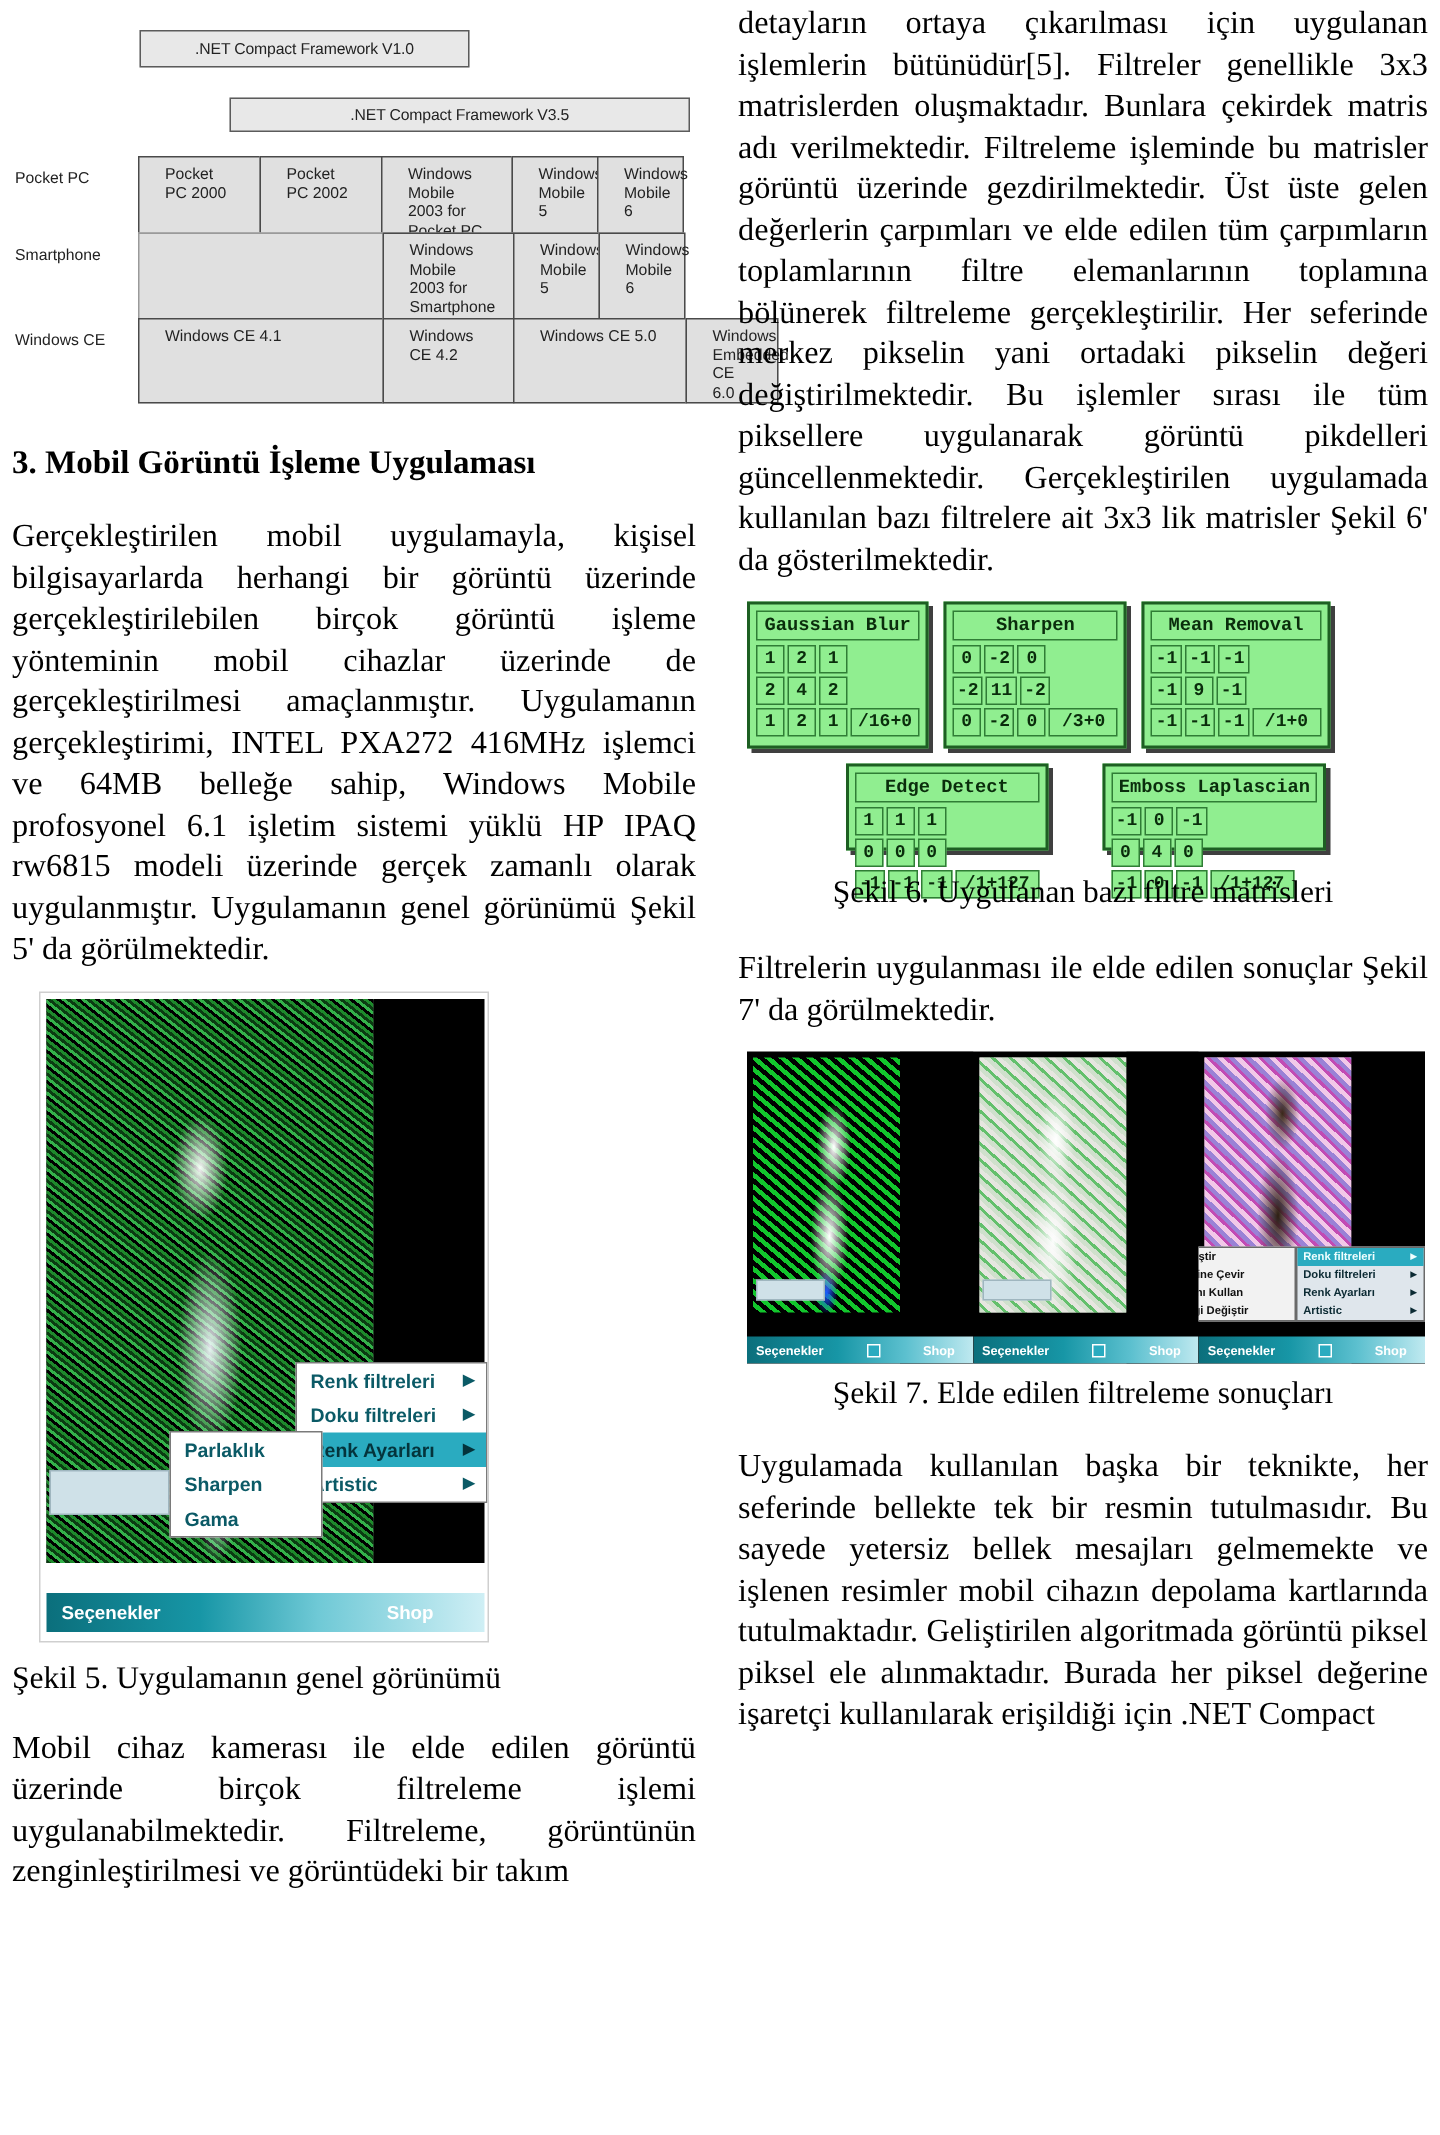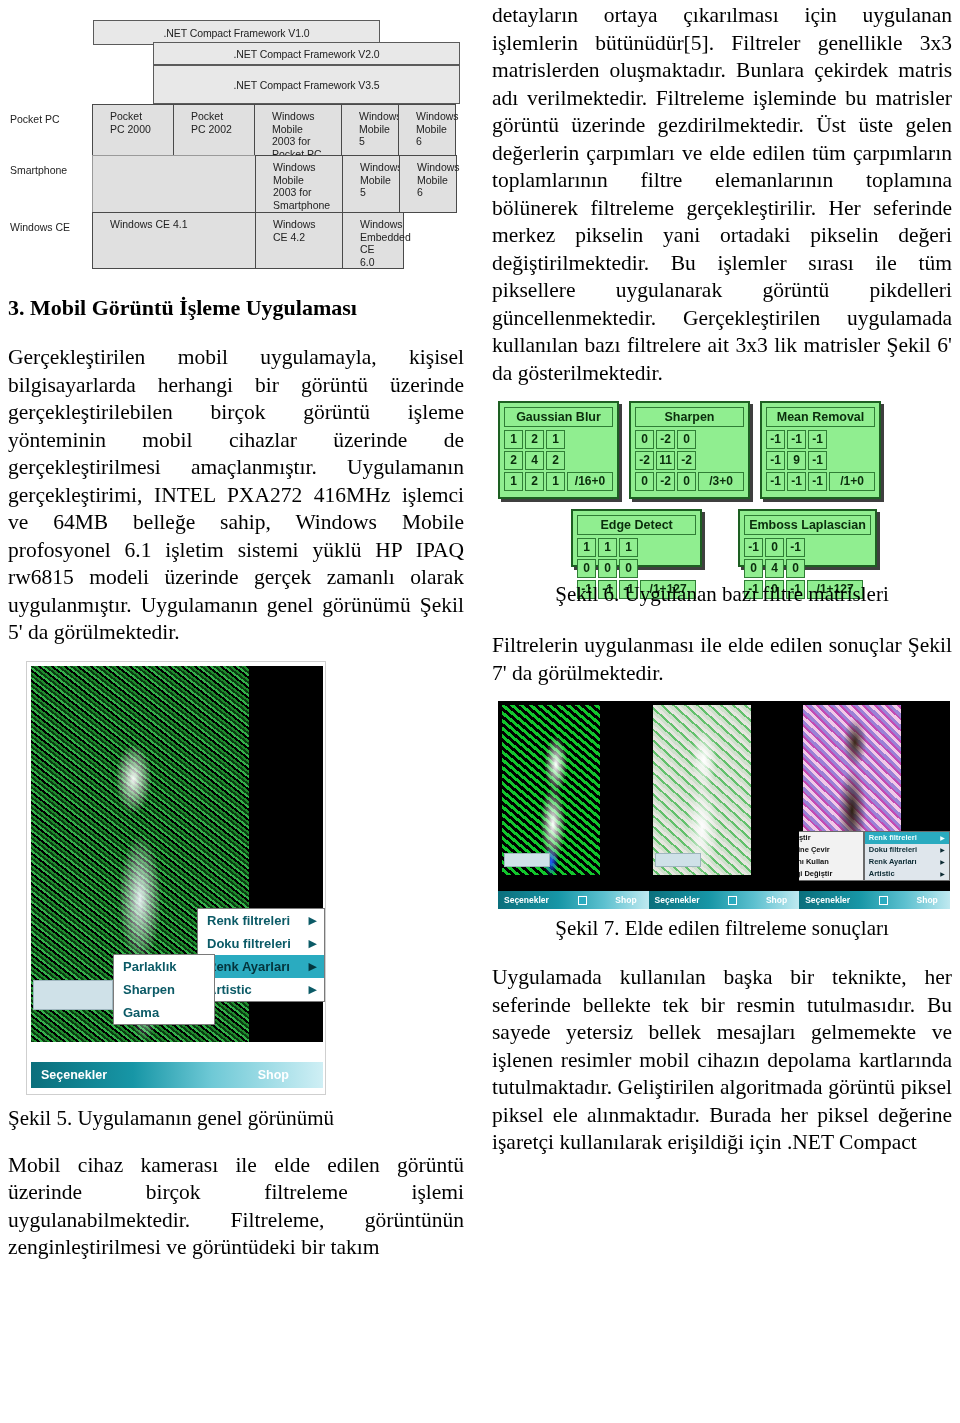--- a/index.html
+++ b/index.html
@@ -65,23 +65,23 @@
     position: absolute;
     background: #e8e8e8;
     border: 1.5px solid #5b5b5b;
     font-size: 10.5px;
     color: #222;
     display: flex;
     align-items: center;
     justify-content: center;
     letter-spacing: -0.1px;
   }
-  .cf-v1 { left: 85px;  top: 10px; width: 287px; height: 25px; }
+  .cf-v1 { left: 85px;  top: 10px; width: 220px; height: 25px; }
   .cf-v2 { left: 145px; top: 32px; width: 307px; height: 23px; }
-  .cf-v3 { left: 145px; top: 55px; width: 307px; height: 39px; }
+  .cf-v3 { left: 145px; top: 55px; width: 307px; height: 23px; }
 
   .cf-table {
     position: absolute;
     left: 0; top: 95px;
     width: 452px;
   }
   .cf-row { display: flex; }
   .cf-rowlabel {
     width: 85px;
     font-size: 10.5px;
@@ -174,21 +174,21 @@
   }
   .menu .mi .arrow { margin-left: auto; padding-left: 16px; font-size: 11px; }
   .menu .mi.sel {
     background: #2aabc0;
     color: #04343c;
   }
   .menu-main { right: 0px; top: 246px; width: 128px; }
   .menu-sub  { left: 86px; top: 292px; width: 102px; }
 
   
-  .matrices { width: 452px; margin: 14px 0 0 6px; font-family: Liberation Sans, sans-serif;}
+  .matrices { width: 452px; margin: 14px 0 0 6px; font-family: Liberation Mono, monospace;}
   .mrow { display: flex; gap: 10px; justify-content: flex-start; }
   .mrow.r2 { justify-content: center; gap: 36px; margin-top: 10px; }
   .mbox {
     background: #90ee90;
     border: 2px solid #1d5f22;
     box-shadow: 3px 3px 0 #3f3f3f;
     padding: 4px;
   }
   .mtitle {
     border: 1px solid #2f7d35;
@@ -286,21 +286,20 @@
 </style>
 </head>
 <body>
 
 <div class="page">
 
   <div class="col col-left">
 
     <div class="cf-diagram">
       <div class="cf-bar cf-v1">.NET Compact Framework V1.0</div>
-      <div class="cf-bar cf-v2">.NET Compact Framework V2.0</div>
       <div class="cf-bar cf-v3">.NET Compact Framework V3.5</div>
 
       <div class="cf-table">
         <div class="cf-row">
           <div class="cf-rowlabel">Pocket PC</div>
           <div class="cf-cell strong r1" style="width:82px">Pocket PC 2000</div>
           <div class="cf-cell strong r1" style="width:82px">Pocket PC 2002</div>
           <div class="cf-cell strong r1" style="width:88px">Windows Mobile 2003 for Pocket PC</div>
           <div class="cf-cell strong r1" style="width:58px">Windows Mobile 5</div>
           <div class="cf-cell strong r1" style="width:58px">Windows Mobile 6</div>
@@ -309,20 +308,21 @@
           <div class="cf-rowlabel">Smartphone</div>
           <div class="cf-cell blank r2" style="width:164px"></div>
           <div class="cf-cell strong r2" style="width:88px">Windows Mobile 2003 for Smartphone</div>
           <div class="cf-cell strong r2" style="width:58px">Windows Mobile 5</div>
           <div class="cf-cell strong r2" style="width:58px">Windows Mobile 6</div>
         </div>
         <div class="cf-row">
           <div class="cf-rowlabel">Windows CE</div>
           <div class="cf-cell strong r3" style="width:164px">Windows CE 4.1</div>
           <div class="cf-cell strong r3" style="width:88px">Windows CE 4.2</div>
+          <div class="cf-cell strong r3" style="width:116px">Windows CE 5.0</div>
           <div class="cf-cell strong r3" style="width:62px">Windows Embedded CE 6.0</div>
         </div>
       </div>
     </div>
 
 
     <h3 class="section-head">3. Mobil Görüntü İşleme Uygulaması</h3>
 
     <p class="body-text">Gerçekleştirilen mobil uygulamayla, kişisel bilgisayarlarda herhangi bir görüntü üzerinde gerçekleştirilebilen birçok görüntü işleme yönteminin mobil cihazlar üzerinde de gerçekleştirilmesi amaçlanmıştır. Uygulamanın gerçekleştirimi, INTEL PXA272 416MHz işlemci ve 64MB belleğe sahip, Windows Mobile profosyonel 6.1 işletim sistemi yüklü HP IPAQ rw6815 modeli üzerinde gerçek zamanlı olarak uygulanmıştır. Uygulamanın genel görünümü Şekil 5' da görülmektedir.</p>
 

